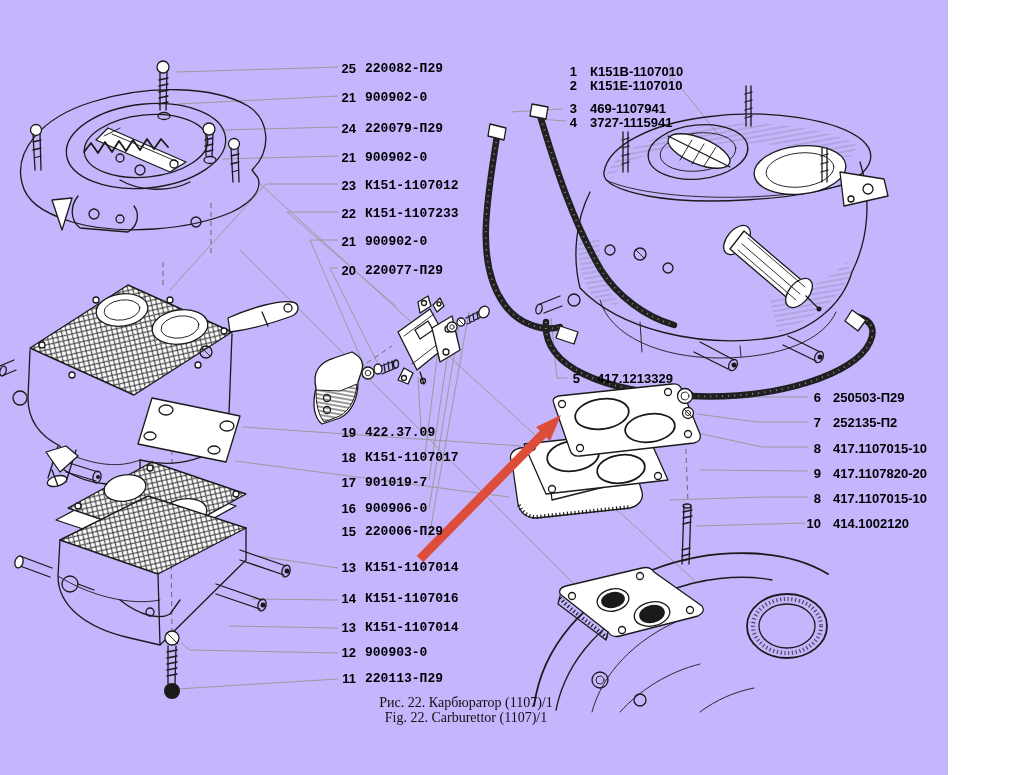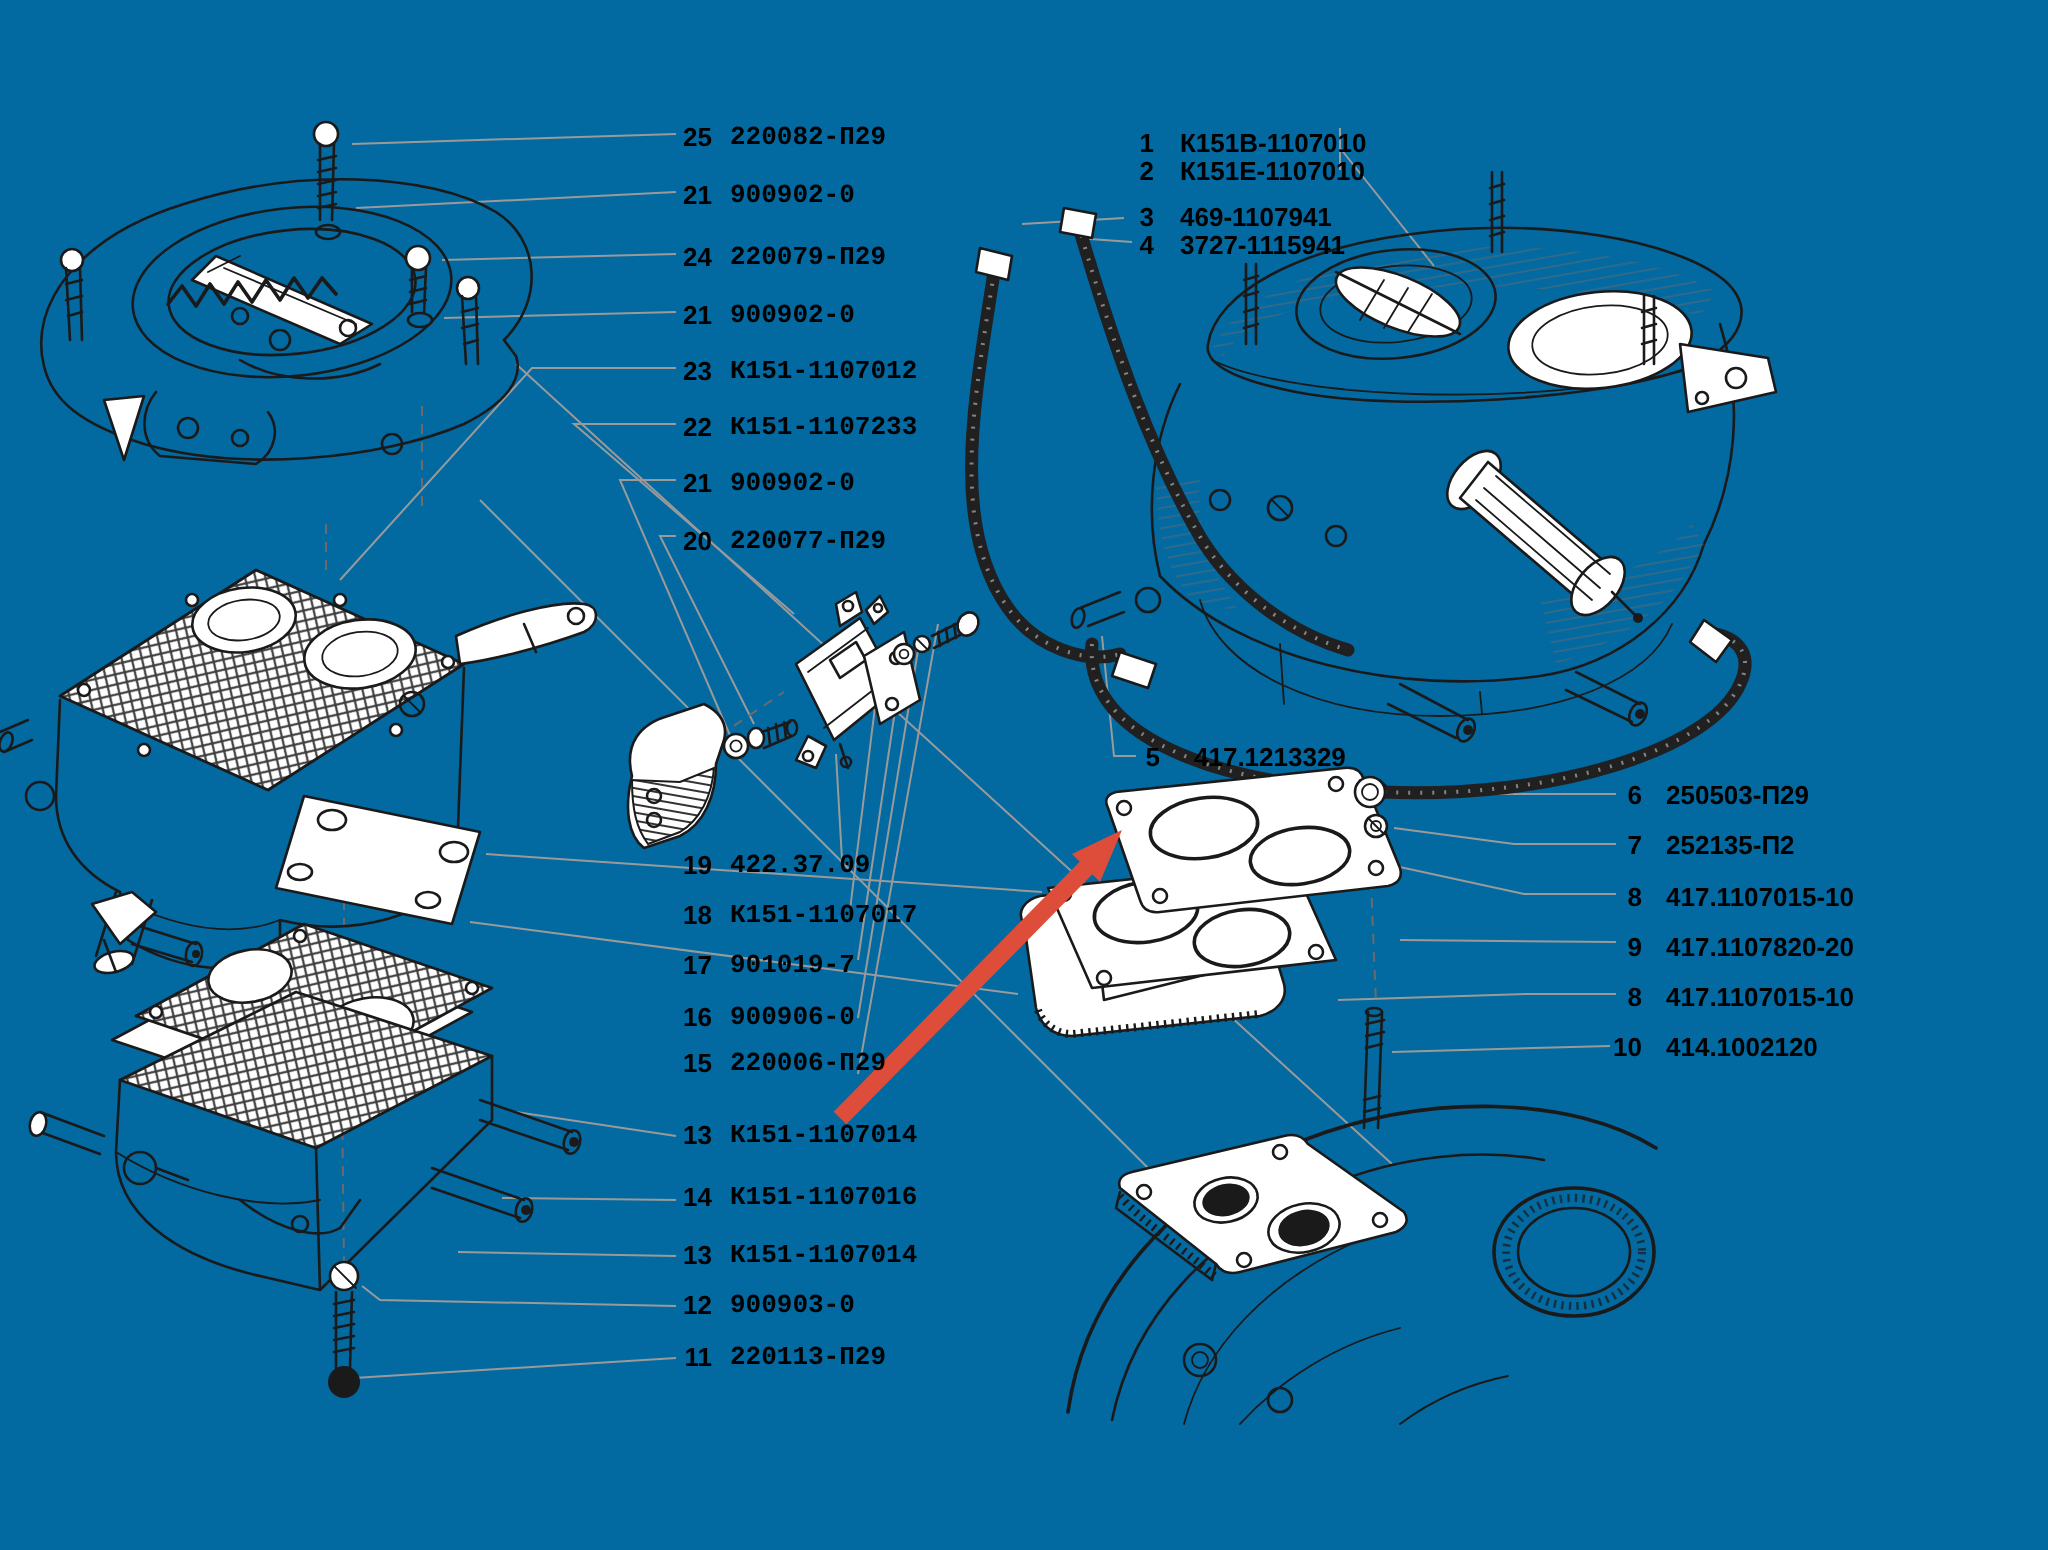--- a/index.html
+++ b/index.html
@@ -1,16 +1,16 @@
 <!DOCTYPE html>
 <html><head>
 <meta charset="utf-8">
 <style>
   html,body{margin:0;padding:0;background:#fff;}
-  #canvas{position:relative;width:1024px;height:775px;background:#0369a1;overflow:hidden;
+  #canvas{position:relative;width:948px;height:775px;background:#c4b5fd;overflow:hidden;
           font-family:"Liberation Sans",sans-serif;}
   #art{position:absolute;left:0;top:0;}
   .ink{stroke:#1a1a1a;fill:none;stroke-width:1.3;stroke-linecap:round;stroke-linejoin:round;}
   .thin{stroke-width:0.9;}
   .th2{stroke-width:1.8;}
   .co{stroke:#9a9a9a;stroke-width:1;fill:none;}
   .dash{stroke:#6b6b6b;stroke-width:1;fill:none;stroke-dasharray:5 4;}
   .hose{stroke:#202020;stroke-width:6.5;fill:none;stroke-linecap:round;}
   .hoselt{stroke:#ffffff;stroke-width:2;fill:none;stroke-dasharray:1 5;opacity:.45;}
   .wfill{fill:#fff;stroke:#1a1a1a;stroke-width:1.3;stroke-linejoin:round;}
@@ -457,15 +457,17 @@
   <div class="prow prb" style="top:491px">
       <span class="pnum">8</span>
       <span class="pcode">417.1107015-10</span>
     </div>
   <div class="prow prb" style="top:516px">
       <span class="pnum">10</span>
       <span class="pcode">414.1002120</span>
     </div>
 
   <div id="caption">
+    <div>Рис. 22. Карбюратор (1107)/1</div>
+    <div>Fig. 22. Carburettor (1107)/1</div>
   </div>
 
 </div>
 
 </body></html>

